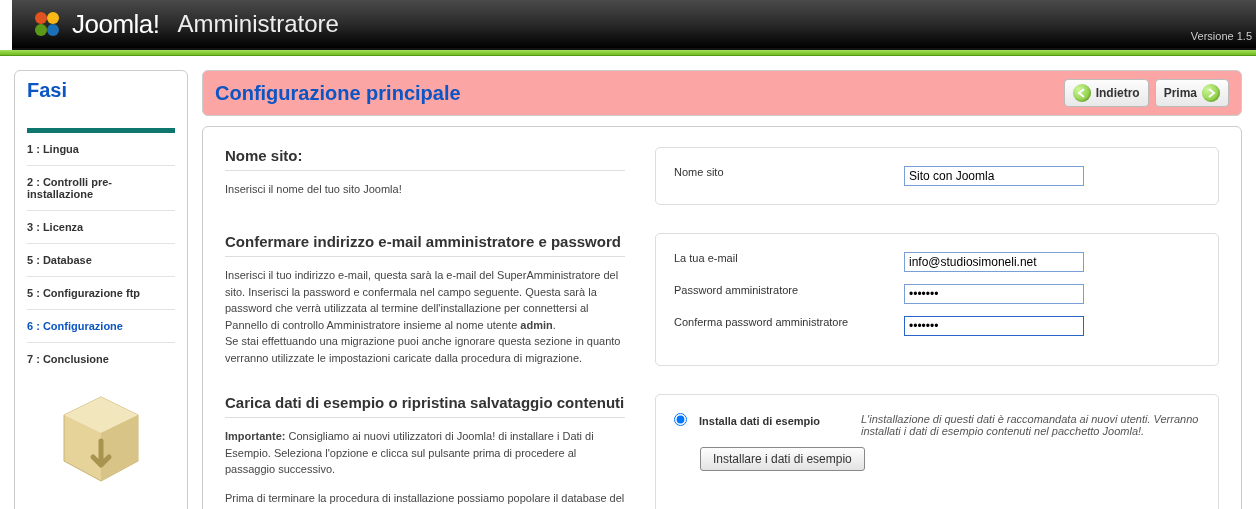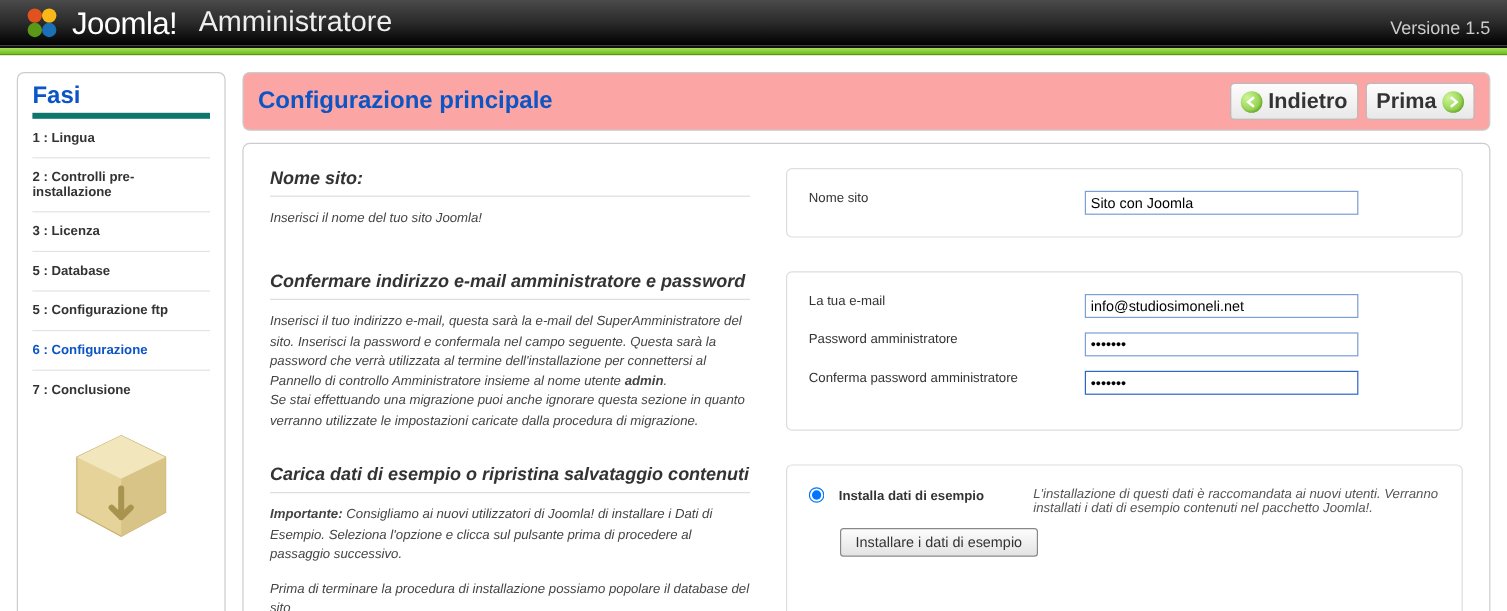--- a/index.html
+++ b/index.html
@@ -2,81 +2,82 @@
 <html><head>
 <meta charset="utf-8">
 <style>
   * { box-sizing: border-box; margin: 0; padding: 0; }
   body { font-family: Arial, Helvetica, sans-serif; font-size: 12px; background: #fff; }
   
   
   .header {
     background: linear-gradient(to bottom, #4a4a4a 0%, #2a2a2a 50%, #000000 100%);
     color: #fff;
-    height: 40px;
+    height: 50px;
     display: flex;
     align-items: center;
     padding: 0 20px;
     position: relative;
     border-bottom: 2px solid #111;
+    margin-left: 12px;
   }
   .logo-wrap { display: flex; align-items: center; gap: 10px; }
   .logo-text { font-size: 26px; font-weight: normal; letter-spacing: -0.5px; }
   .install-text { font-size: 24px; font-weight: normal; margin-left: 8px; color:#eee;}
-  .version { position: absolute; right: 14px; bottom: 6px; font-size: 15px; color:#ccc;text-align:right;}
+  .version { position: absolute; right: 4px; bottom: 6px; font-size: 11px; color:#ccc;text-align:right;}
   .green-bar { height: 6px; background: linear-gradient(to bottom,#a5e05a,#6fbd1f); border-bottom:1px solid #5a9918;}
   
   .page { display: flex; padding: 14px 14px 0 14px; gap: 14px; }
   
   
   .sidebar {
     width: 174px;
     flex-shrink: 0;
     border: 1px solid #ccc;
     border-radius: 6px;
     background: #fff;
     padding: 8px 12px 20px 12px;
   }
-  .sidebar h2 { color: #0b55c4; font-size: 20px; font-weight: bold; margin-bottom: 2px; }
+  .sidebar h2 { color: #0b55c4; font-size: 20px; font-weight: bold; margin-bottom: 26px; }
   .step { padding: 10px 0; border-top: 1px solid #e3e3e3; font-size: 11px; color: #333; font-weight: bold;}
   .step:first-of-type { border-top: 5px solid #0f766e; }
   .step.active { color: #0b55c4; }
   .box-wrap { text-align: center; margin-top: 16px; }
   
   
   .main { flex: 1; display:flex; flex-direction:column; gap:10px;}
   .titlebar {
     border: 1px solid #ccc; border-radius: 6px; background:#fca5a5;
     padding: 8px 12px; display:flex; align-items:center; justify-content:space-between;
   }
   .titlebar h1 { color: #0b55c4; font-size: 20px; font-weight:bold;}
   .navbtns { display:flex; gap:6px; }
   .navbtn {
     border:1px solid #bbb; border-radius:4px; background:linear-gradient(#fdfdfd,#e8e8e8);
-    padding:4px 8px; display:flex; align-items:center; gap:5px; font-size:18px; font-weight:bold; color:#333;
+    padding:4px 8px; display:flex; align-items:center; gap:5px; font-size:12px; font-weight:bold; color:#333;
     cursor:pointer;
   }
   .arrow-circle {
     width:18px;height:18px;border-radius:50%;background:radial-gradient(circle at 30% 30%,#cdf59a,#6fbd1f);
     display:flex;align-items:center;justify-content:center;color:#fff;font-size:11px;box-shadow:inset -1px -1px 2px rgba(0,0,0,.2);
   }
   
   .content {
     border: 1px solid #ccc; border-radius:6px; background:#fff; padding: 20px 22px;
   }
   .section { display:flex; gap:30px; margin-bottom:28px; }
-  .section .left { flex:0 0 400px;font-style:italic; }
+  .section .left { flex:0 0 400px; }
   .section .right { flex:1; border:1px solid #ddd; border-radius:5px; padding:12px 18px; }
   .content h3 { font-size:15px; font-weight:bold; color:#333; margin-bottom:10px; border-bottom:1px solid #ddd; padding-bottom:6px;}
   .hint { font-size:11px; color:#444; line-height:1.5; }
   .hint strong { font-weight:bold;}
   .field-row { display:flex; align-items:flex-start; padding:6px 0; }
   .field-row label { flex:0 0 230px; font-size:11px; color:#333;}
   .field-row input[type=text], .field-row input[type=password] {
-    border:1px solid #7a9ed6; padding:2px 4px; font-size:12px; width:228px; height:20px;
+    border:1px solid #7a9ed6; padding:2px 4px; font-size:12px; width:180px; height:20px;
   }
   .radio-row { display:flex; align-items:flex-start; gap:12px; padding:6px 0;}
   .radio-row .rlabel { font-size:11px; font-weight:bold; color:#333; flex:0 0 150px; padding-top:2px;}
   .radio-row .rdesc { font-size:11px; font-style:italic; color:#555; flex:1;}
   .install-btn {
     border:1px solid #888; border-radius:3px; background:linear-gradient(#fdfdfd,#e3e3e3);
     padding:4px 12px; font-size:12px; color:#333; cursor:pointer; margin-left:26px; margin-top:4px;
   }
 </style>
 </head>

